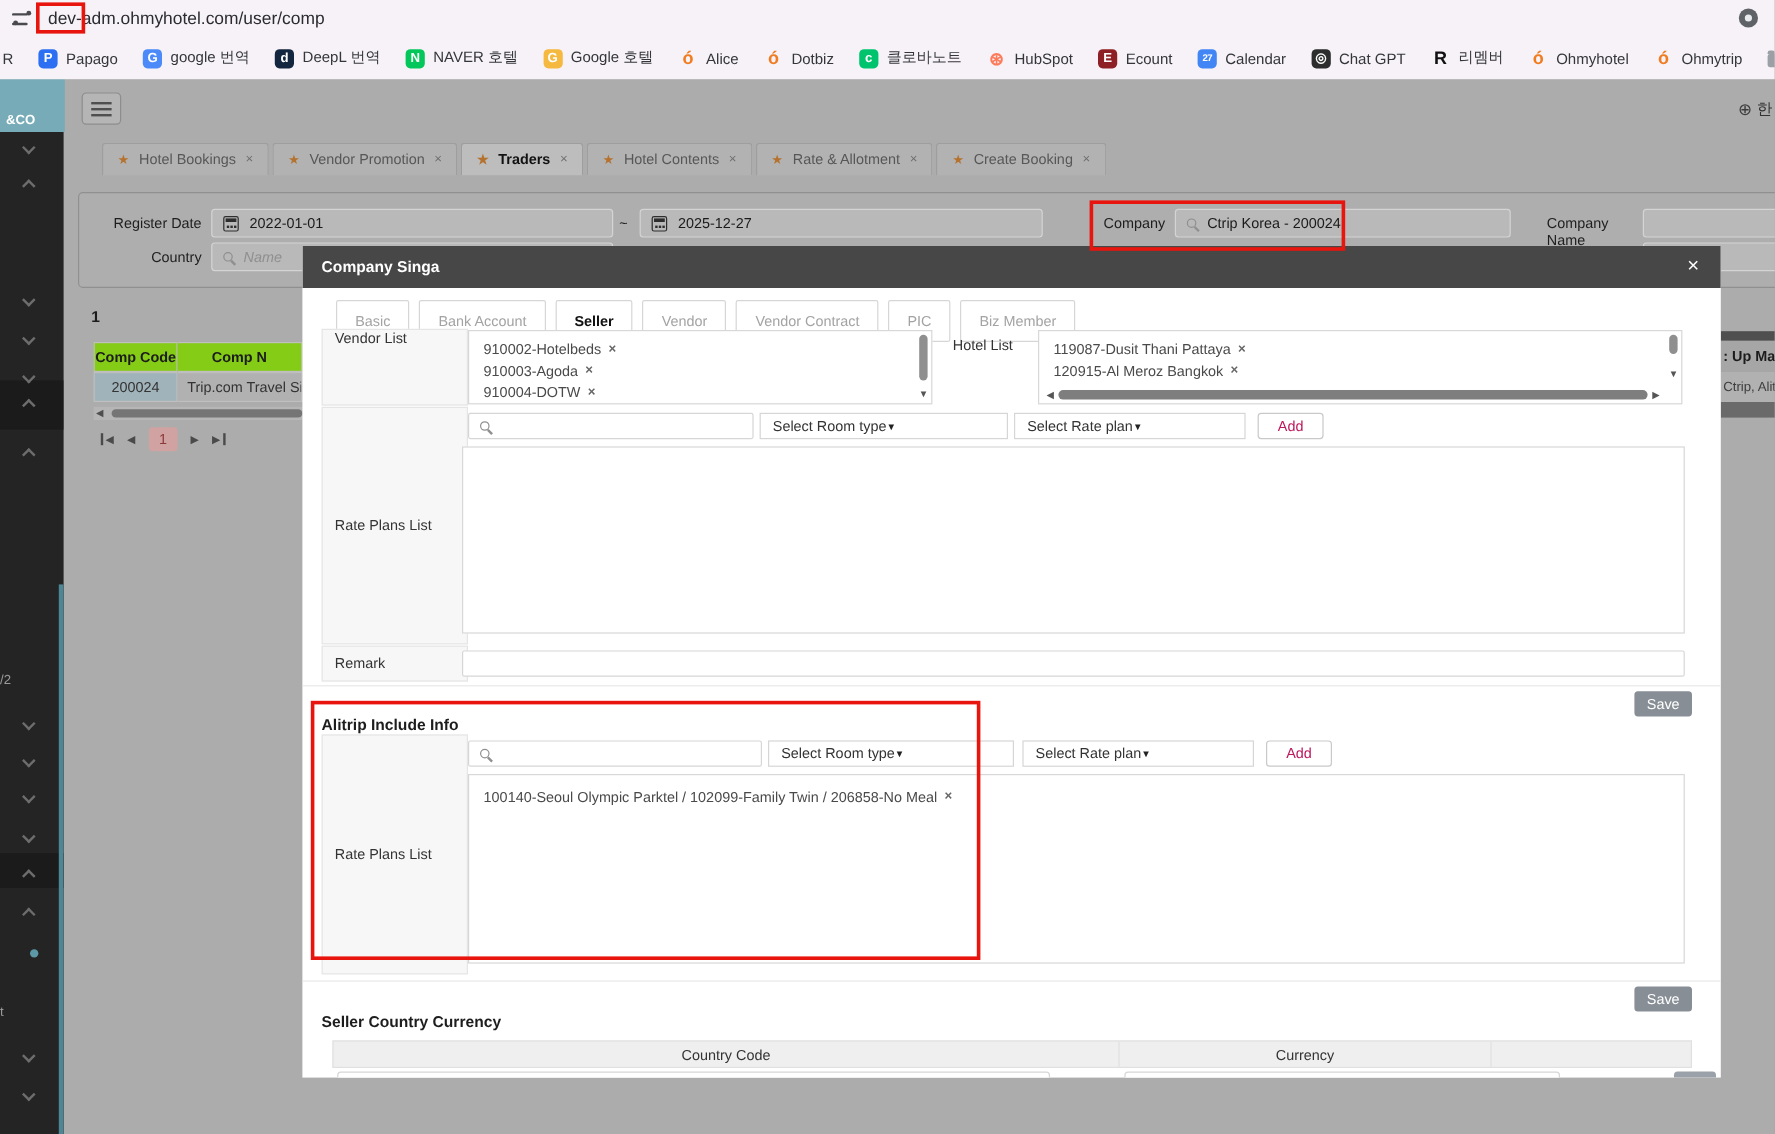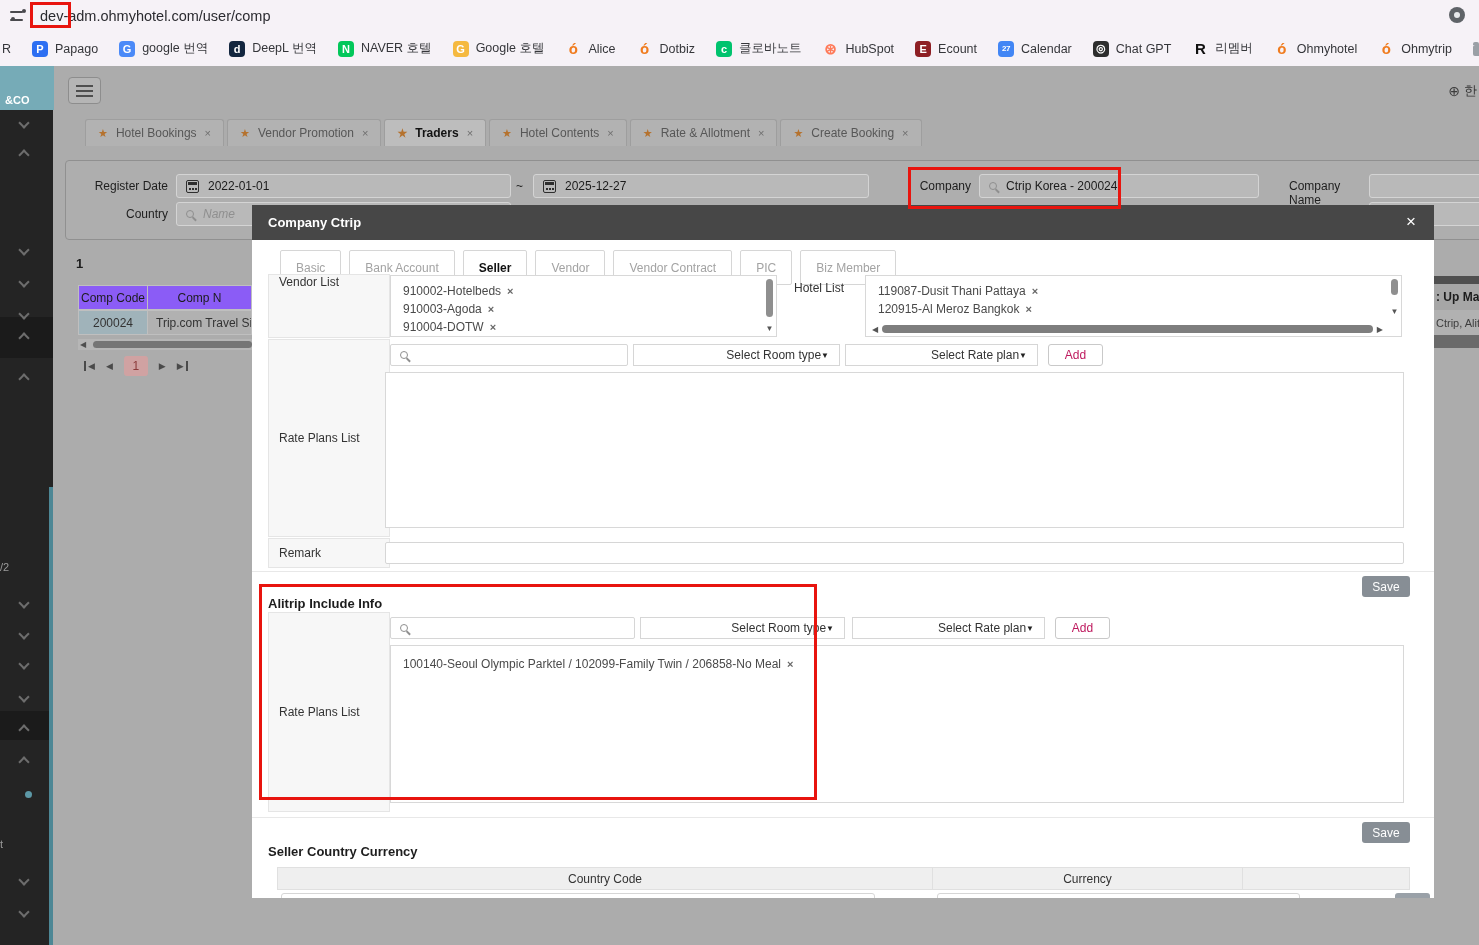--- a/index.html
+++ b/index.html
@@ -56,21 +56,21 @@
   .cal::after { content:""; position:absolute; left:2px; top:7px; width:2px; height:2px; background:#2e2e2e; box-shadow:3px 0 0 #2e2e2e, 6px 0 0 #2e2e2e; }
   .mag { width:8px; height:8px; border:1.5px solid #8f8f8f; border-radius:50%; position:relative; flex-shrink:0; }
   .mag::after { content:""; position:absolute; width:5px; height:1.5px; background:#8f8f8f; transform:rotate(45deg); right:-4px; bottom:-2px; }
 
   
   .rescount { position:absolute; left:76px; top:256px; font-size:13px; font-weight:bold; color:#1c1c1c; z-index:1; }
   .btable { position:absolute; left:78px; top:285px; width:174px; z-index:1; }
   .btr { display:flex; height:25px; }
   .btc { border:1px solid #bfbfbf; border-left:none; display:flex; align-items:center; justify-content:center; font-size:12px; overflow:hidden; white-space:nowrap; }
   .btc:first-child { border-left:1px solid #bfbfbf; }
-  .bth { background:#8b5cf6; font-weight:normal; color:#1c1c1c; }
+  .bth { background:#84cc16; font-weight:bold; color:#1c1c1c; }
   .bh { position:absolute; left:78px; top:339px; width:174px; height:11px; background:#b6b6b6; display:flex; align-items:center; z-index:1; }
   .bh .arr { font-size:8px; color:#4f4f4f; padding:0 2px; }
   .bh .thumb { flex:1; height:7px; background:#757575; border-radius:4px; margin-left:5px; }
   .pgn { position:absolute; left:84px; top:356px; display:flex; align-items:center; gap:11px; font-size:9px; color:#4a4a4a; z-index:1; }
   .pg-first { border-left:2px solid #4a4a4a; padding-left:2px; }
   .pg-last { border-right:2px solid #4a4a4a; padding-right:2px; }
   .pgcur { width:24px; height:20px; background:#d0a2a2; color:#8b3a3a; border-radius:3px; font-size:12px; display:flex; align-items:center; justify-content:center; }
 
   
   .sliver { position:absolute; left:1434px; top:276px; width:45px; z-index:1; }
@@ -93,21 +93,21 @@
   .items { padding:6px 0 0 12px; }
   .chip { height:18px; display:flex; align-items:center; font-size:12px; color:#4a4a4a; white-space:nowrap; }
   .chip-x { margin-left:6px; color:#666; font-weight:bold; font-size:11px; cursor:pointer; }
   .vscroll { position:absolute; right:2px; top:3px; bottom:3px; width:9px; }
   .vthumb { position:absolute; left:1px; width:7px; background:#8f8f8f; border-radius:4px; }
   .varr { position:absolute; left:0; width:9px; text-align:center; font-size:8px; color:#555; }
   .hscroll { position:absolute; left:6px; right:18px; bottom:2px; height:10px; display:flex; align-items:center; }
   .hscroll .arr { font-size:8px; color:#555; }
   .hthumb { flex:1; height:8px; background:#7e7e7e; border-radius:4px; margin:0 4px; }
   .srch { position:absolute; height:22px; border:1px solid #d6d6d6; border-radius:2px; display:flex; align-items:center; padding:0 9px; background:#fff; }
-  .ddl { position:absolute; height:22px; border:1px solid #d6d6d6; display:flex; align-items:center; justify-content:flex-end; padding:0 10px; font-size:12px; color:#333; background:#fff; cursor:pointer; }
+  .ddl { position:absolute; height:22px; border:1px solid #d6d6d6; display:flex; align-items:center; justify-content:flex-start; padding:0 10px; font-size:12px; color:#333; background:#fff; cursor:pointer; }
   .ddl .caret { font-size:8px; color:#222; }
   .addbtn { position:absolute; height:22px; border:1px solid #c9c9c9; border-radius:3px; background:#fff; font-size:12px; color:#be185d; display:flex; align-items:center; justify-content:center; cursor:pointer; }
   .mhr { position:absolute; left:0; width:100%; height:1px; background:#e8e8e8; }
   .savebtn { position:absolute; left:1110px; width:48px; height:21px; background:#878e95; border-radius:3px; color:#fff; font-size:12px; display:flex; align-items:center; justify-content:center; cursor:pointer; }
   .mheading { position:absolute; left:16px; font-size:13px; font-weight:bold; color:#1d1d1d; }
   .rinput { position:absolute; height:22px; border:1px solid #d6d6d6; border-radius:2px; background:#fff; font-family:inherit; font-size:12px; padding:0 8px; }
   .ctable { position:absolute; left:25px; top:662px; width:1133px; }
   .cth { display:flex; height:23px; background:#efefef; border:1px solid #e0e0e0; }
   .cth div { display:flex; align-items:center; justify-content:center; font-size:12px; color:#333; border-right:1px solid #e0e0e0; }
   .crow { position:relative; height:30px; }
@@ -324,21 +324,21 @@
 
   <div class="sliver">
     <div class="sl-dark"></div>
     <div class="sl-h">: Up Maste</div>
     <div class="sl-r">Ctrip, Alitrip</div>
     <div class="sl-bar"></div>
   </div>
 
   <div class="modal">
     <div class="mhead">
-      <span>Company Ctrip</span>
+      <span>Company Singa</span>
     </div>
     <span class="mclose">×</span>
     <div class="mtabs" id="mtabs">
         <span class="mtab">
           <span>Basic</span>
         </span>
         <span class="mtab">
           <span>Bank Account</span>
         </span>
         <span class="mtab act">

